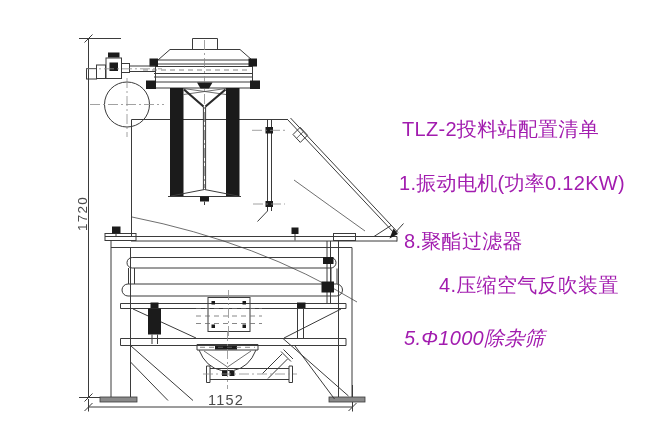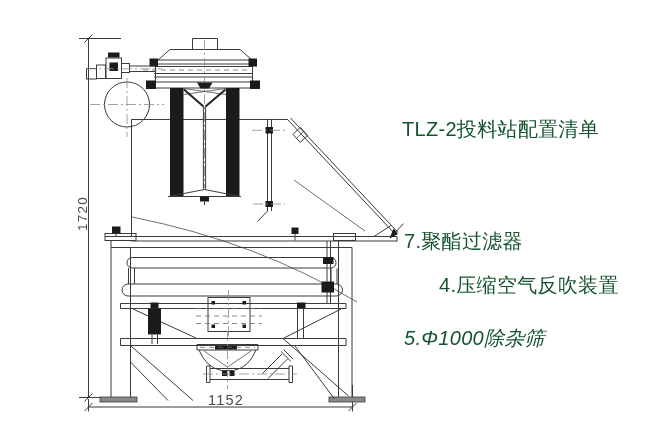--- a/index.html
+++ b/index.html
@@ -13,21 +13,21 @@
   #drawing-svg{position:absolute;left:0;top:0;}
   .ln{stroke:#3b3b3b;stroke-width:1;fill:none;stroke-linecap:butt;}
   .thn{stroke:#4a4a4a;stroke-width:.8;fill:none;}
   .thk{stroke:#2a2a2a;stroke-width:2.2;fill:none;}
   .blk{fill:#1b1b1b;stroke:none;}
   .gry{fill:#8a8a8a;stroke:#3b3b3b;stroke-width:.8;}
   .dash{stroke:#6a6a6a;stroke-width:.8;fill:none;stroke-dasharray:5 4;}
   .cl{stroke:#8a8a8a;stroke-width:.8;fill:none;stroke-dasharray:10 3 2 3;}
   .cad-text{
     position:absolute;
-    color:#14532d;
+    color:#a21caf;
     font-size:20px;
     letter-spacing:.3px;
     white-space:nowrap;
     line-height:1.2;
   }
   .dim-text{
     position:absolute;
     color:#4a4a4a;
     font-size:13.5px;
     letter-spacing:1.2px;
@@ -218,16 +218,17 @@
     <g>
       <path class="ln" d="M403.5,223.5 L393,235"></path>
       <path class="blk" d="M389.5,238.5 L398,234 L393.5,228.5 Z"></path>
     </g>
   </svg>
 
   <div class="dim-text" id="dim-1720">1720</div>
   <div class="dim-text" id="dim-1152">1152</div>
 
   <div class="cad-text" id="list-title">TLZ-2投料站配置清单</div>
-  <div class="cad-text" id="list-item-3">7.聚酯过滤器</div>
+  <div class="cad-text" id="list-item-1">1.振动电机(功率0.12KW)</div>
+  <div class="cad-text" id="list-item-3">8.聚酯过滤器</div>
   <div class="cad-text" id="list-item-4">4.压缩空气反吹装置</div>
   <div class="cad-text" id="list-item-5">5.Φ1000除杂筛</div>
 </div>
 
 </body></html>

